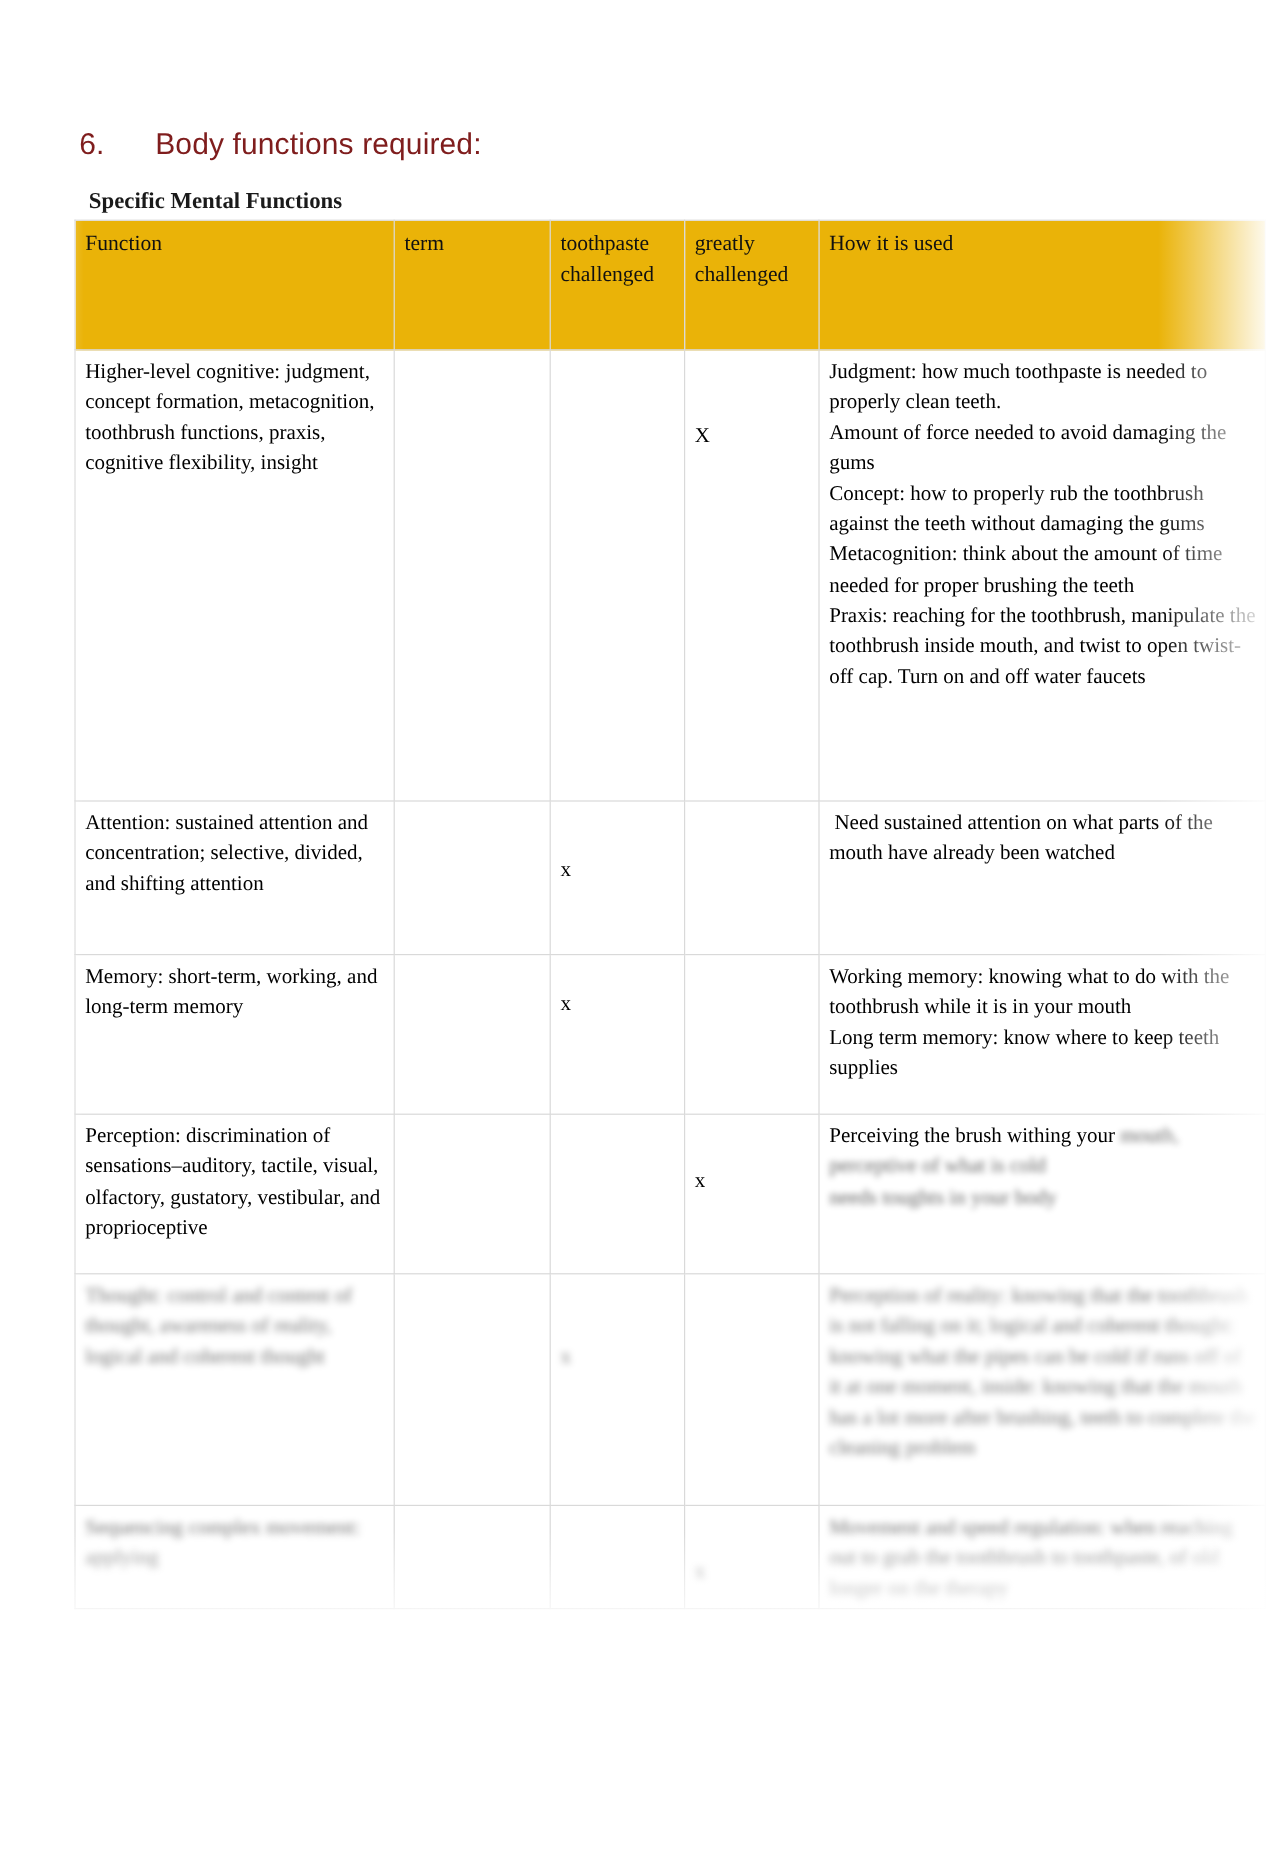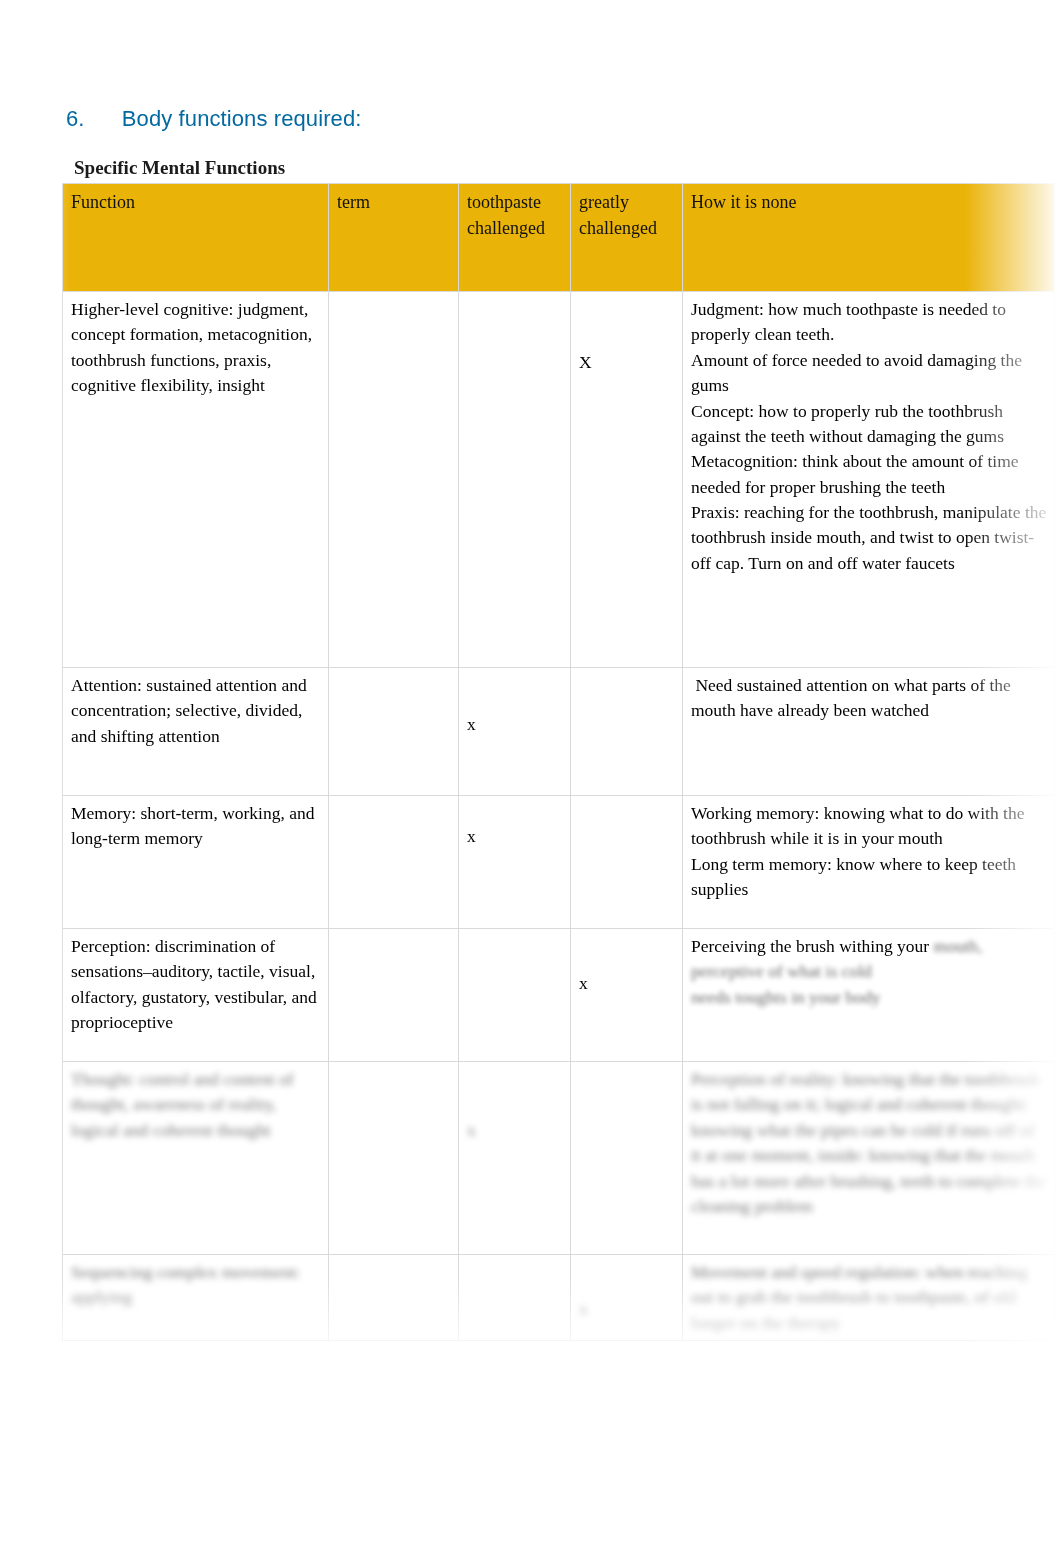--- a/index.html
+++ b/index.html
@@ -25,22 +25,22 @@
     height: 1556px;
     background: #ffffff;
   }
 
   
   .doc-heading {
     position: absolute;
     left: 66px;
     top: 106px;
     font-family: "Liberation Sans", "DejaVu Sans", sans-serif;
-    font-size: 22px;
-    color: #0369a1;
+    font-size: 25px;
+    color: #7f1d1d;
     white-space: pre;
     letter-spacing: 0.1px;
   }
 
   .section-title {
     position: absolute;
     left: 74px;
     top: 157px;
     font-family: "Liberation Serif", "DejaVu Serif", serif;
     font-weight: bold;
@@ -133,21 +133,21 @@
   <div class="section-title">Specific Mental Functions</div>
 
   <div class="table-wrap">
     <table class="fn-table">
       <thead>
         <tr>
           <th class="c-function">Function</th>
           <th class="c-none">term</th>
           <th class="c-min">toothpaste challenged</th>
           <th class="c-great">greatly challenged</th>
-          <th class="c-how">How it is none</th>
+          <th class="c-how">How it is used</th>
         </tr>
       </thead>
       <tbody>
 
         <tr style="height:376px;">
           <td><span class="cell-text">Higher-level cognitive: judgment, concept formation, metacognition, toothbrush functions, praxis, cognitive flexibility, insight</span></td>
           <td class="mark"></td>
           <td class="mark"></td>
           <td class="mark pad-hi">X</td>
           <td><span class="cell-text">Judgment: how much toothpaste is needed to properly clean teeth.

